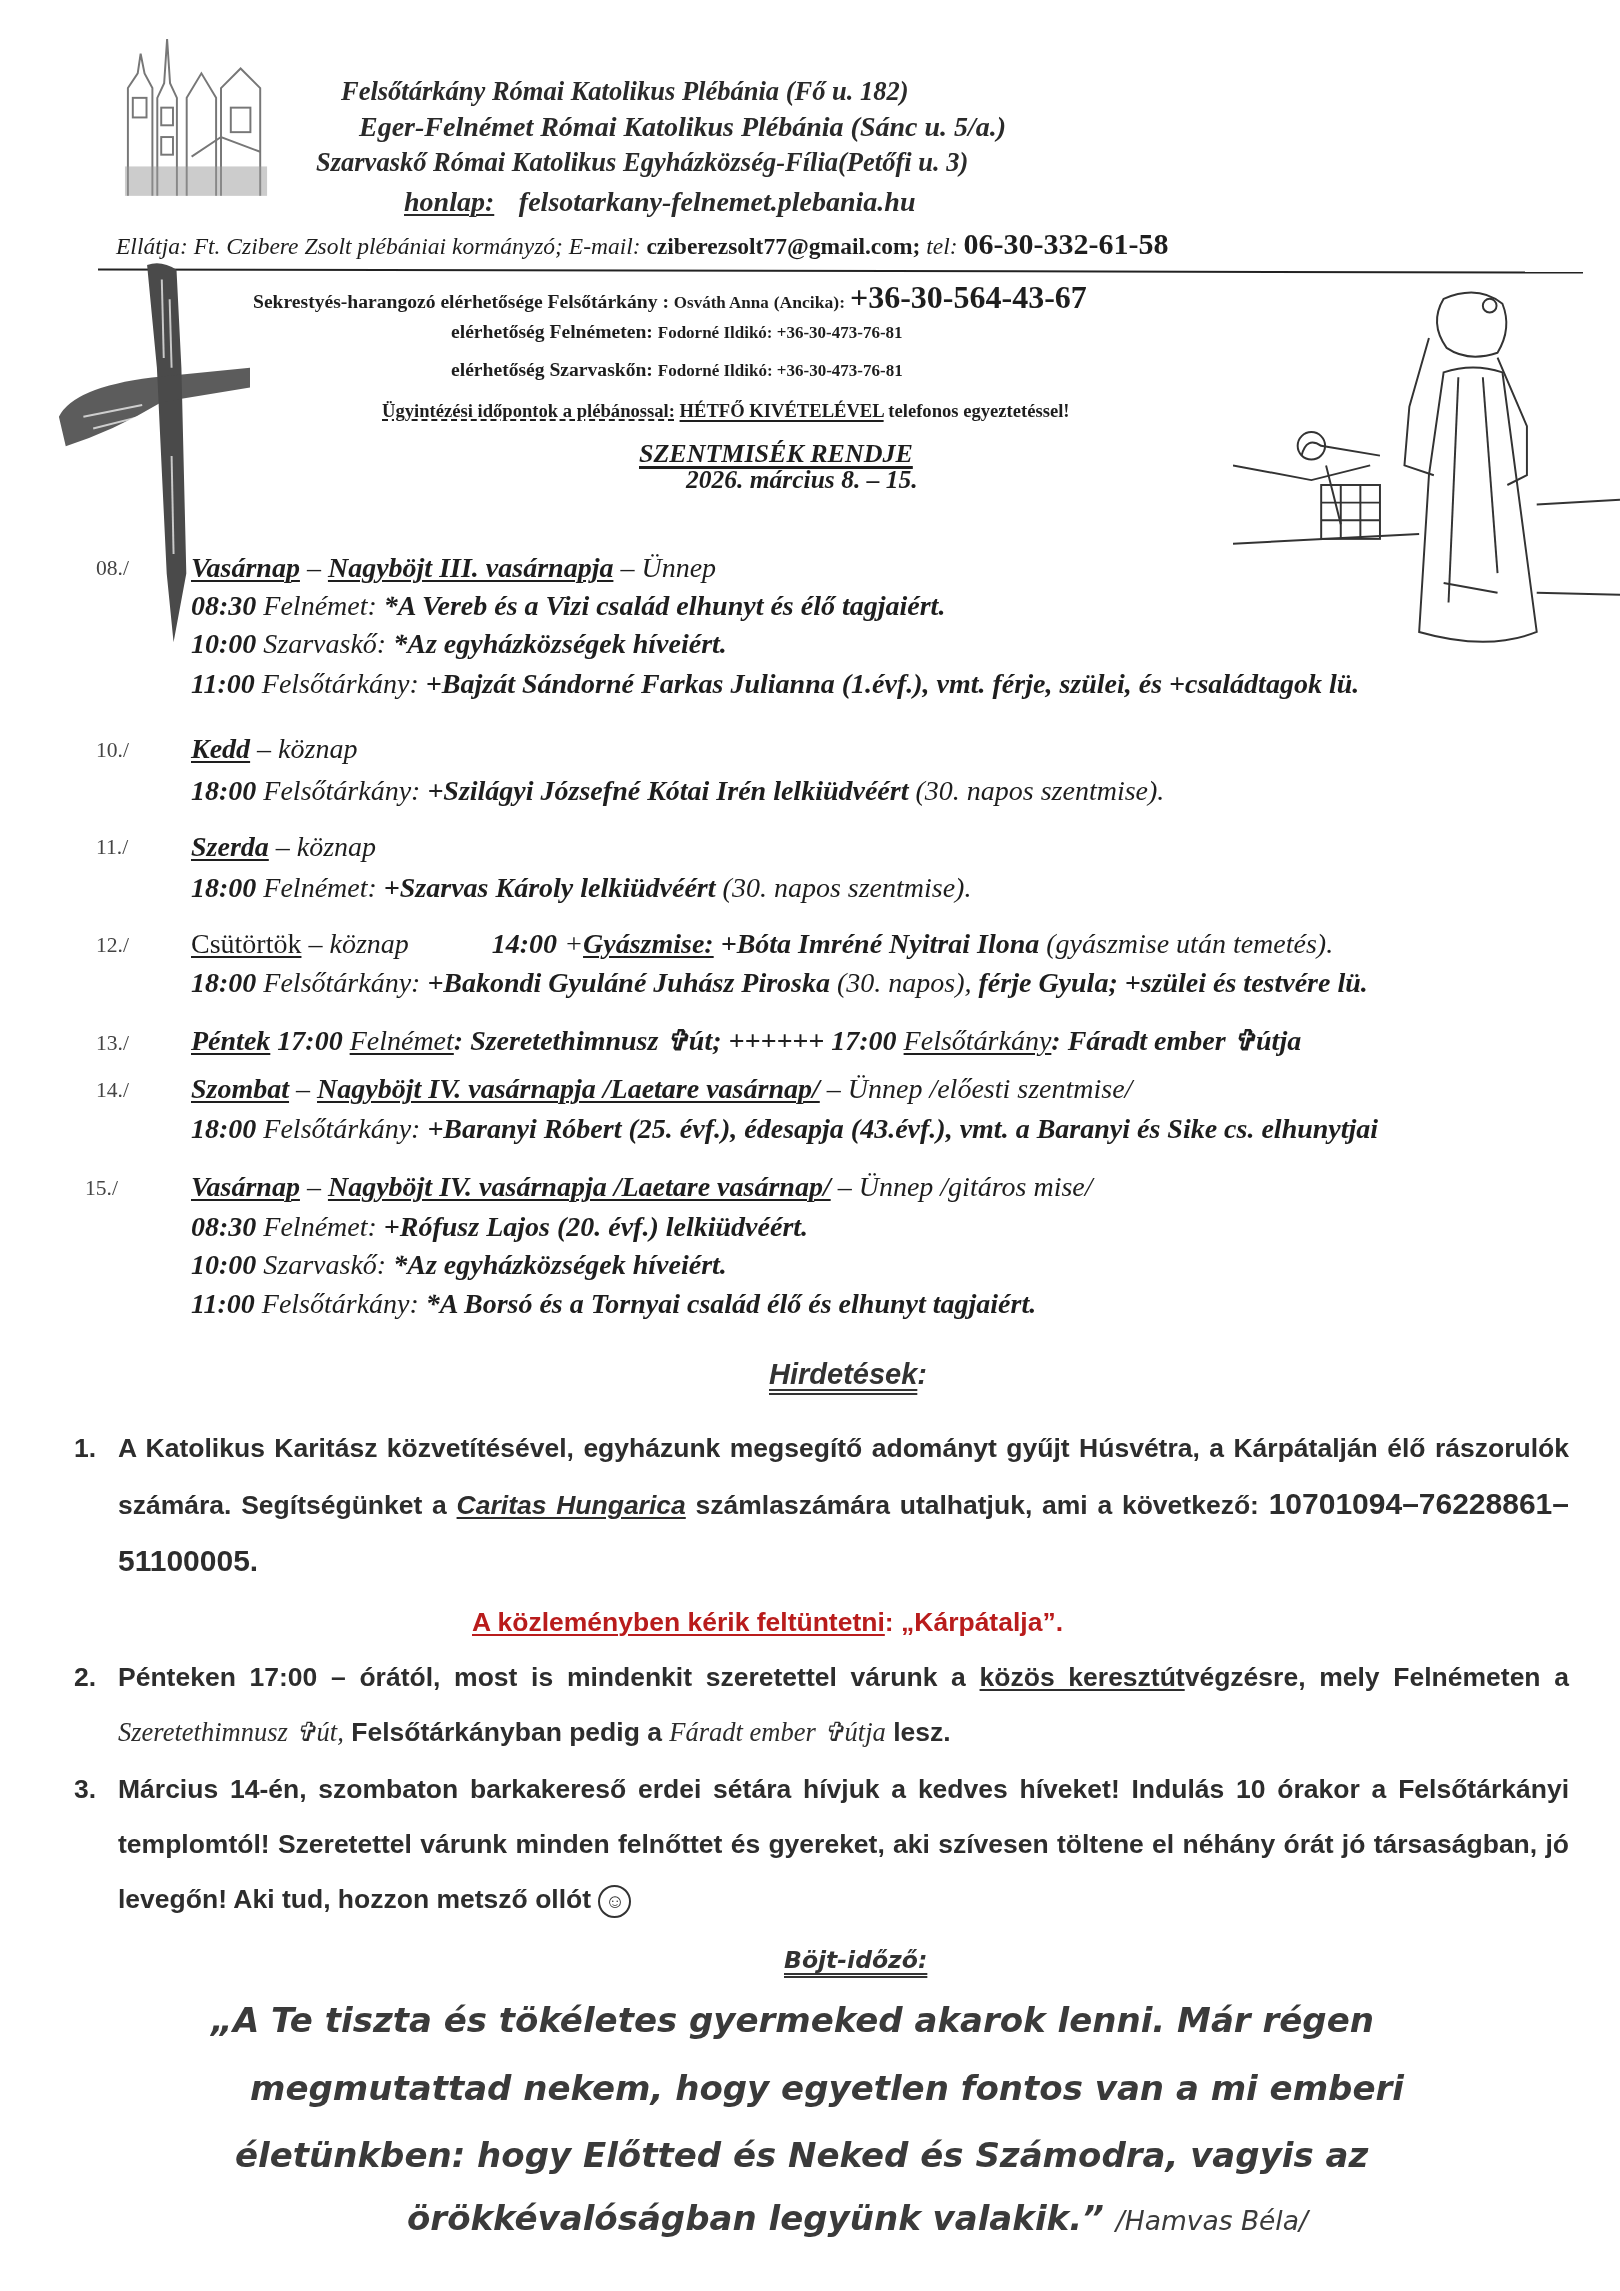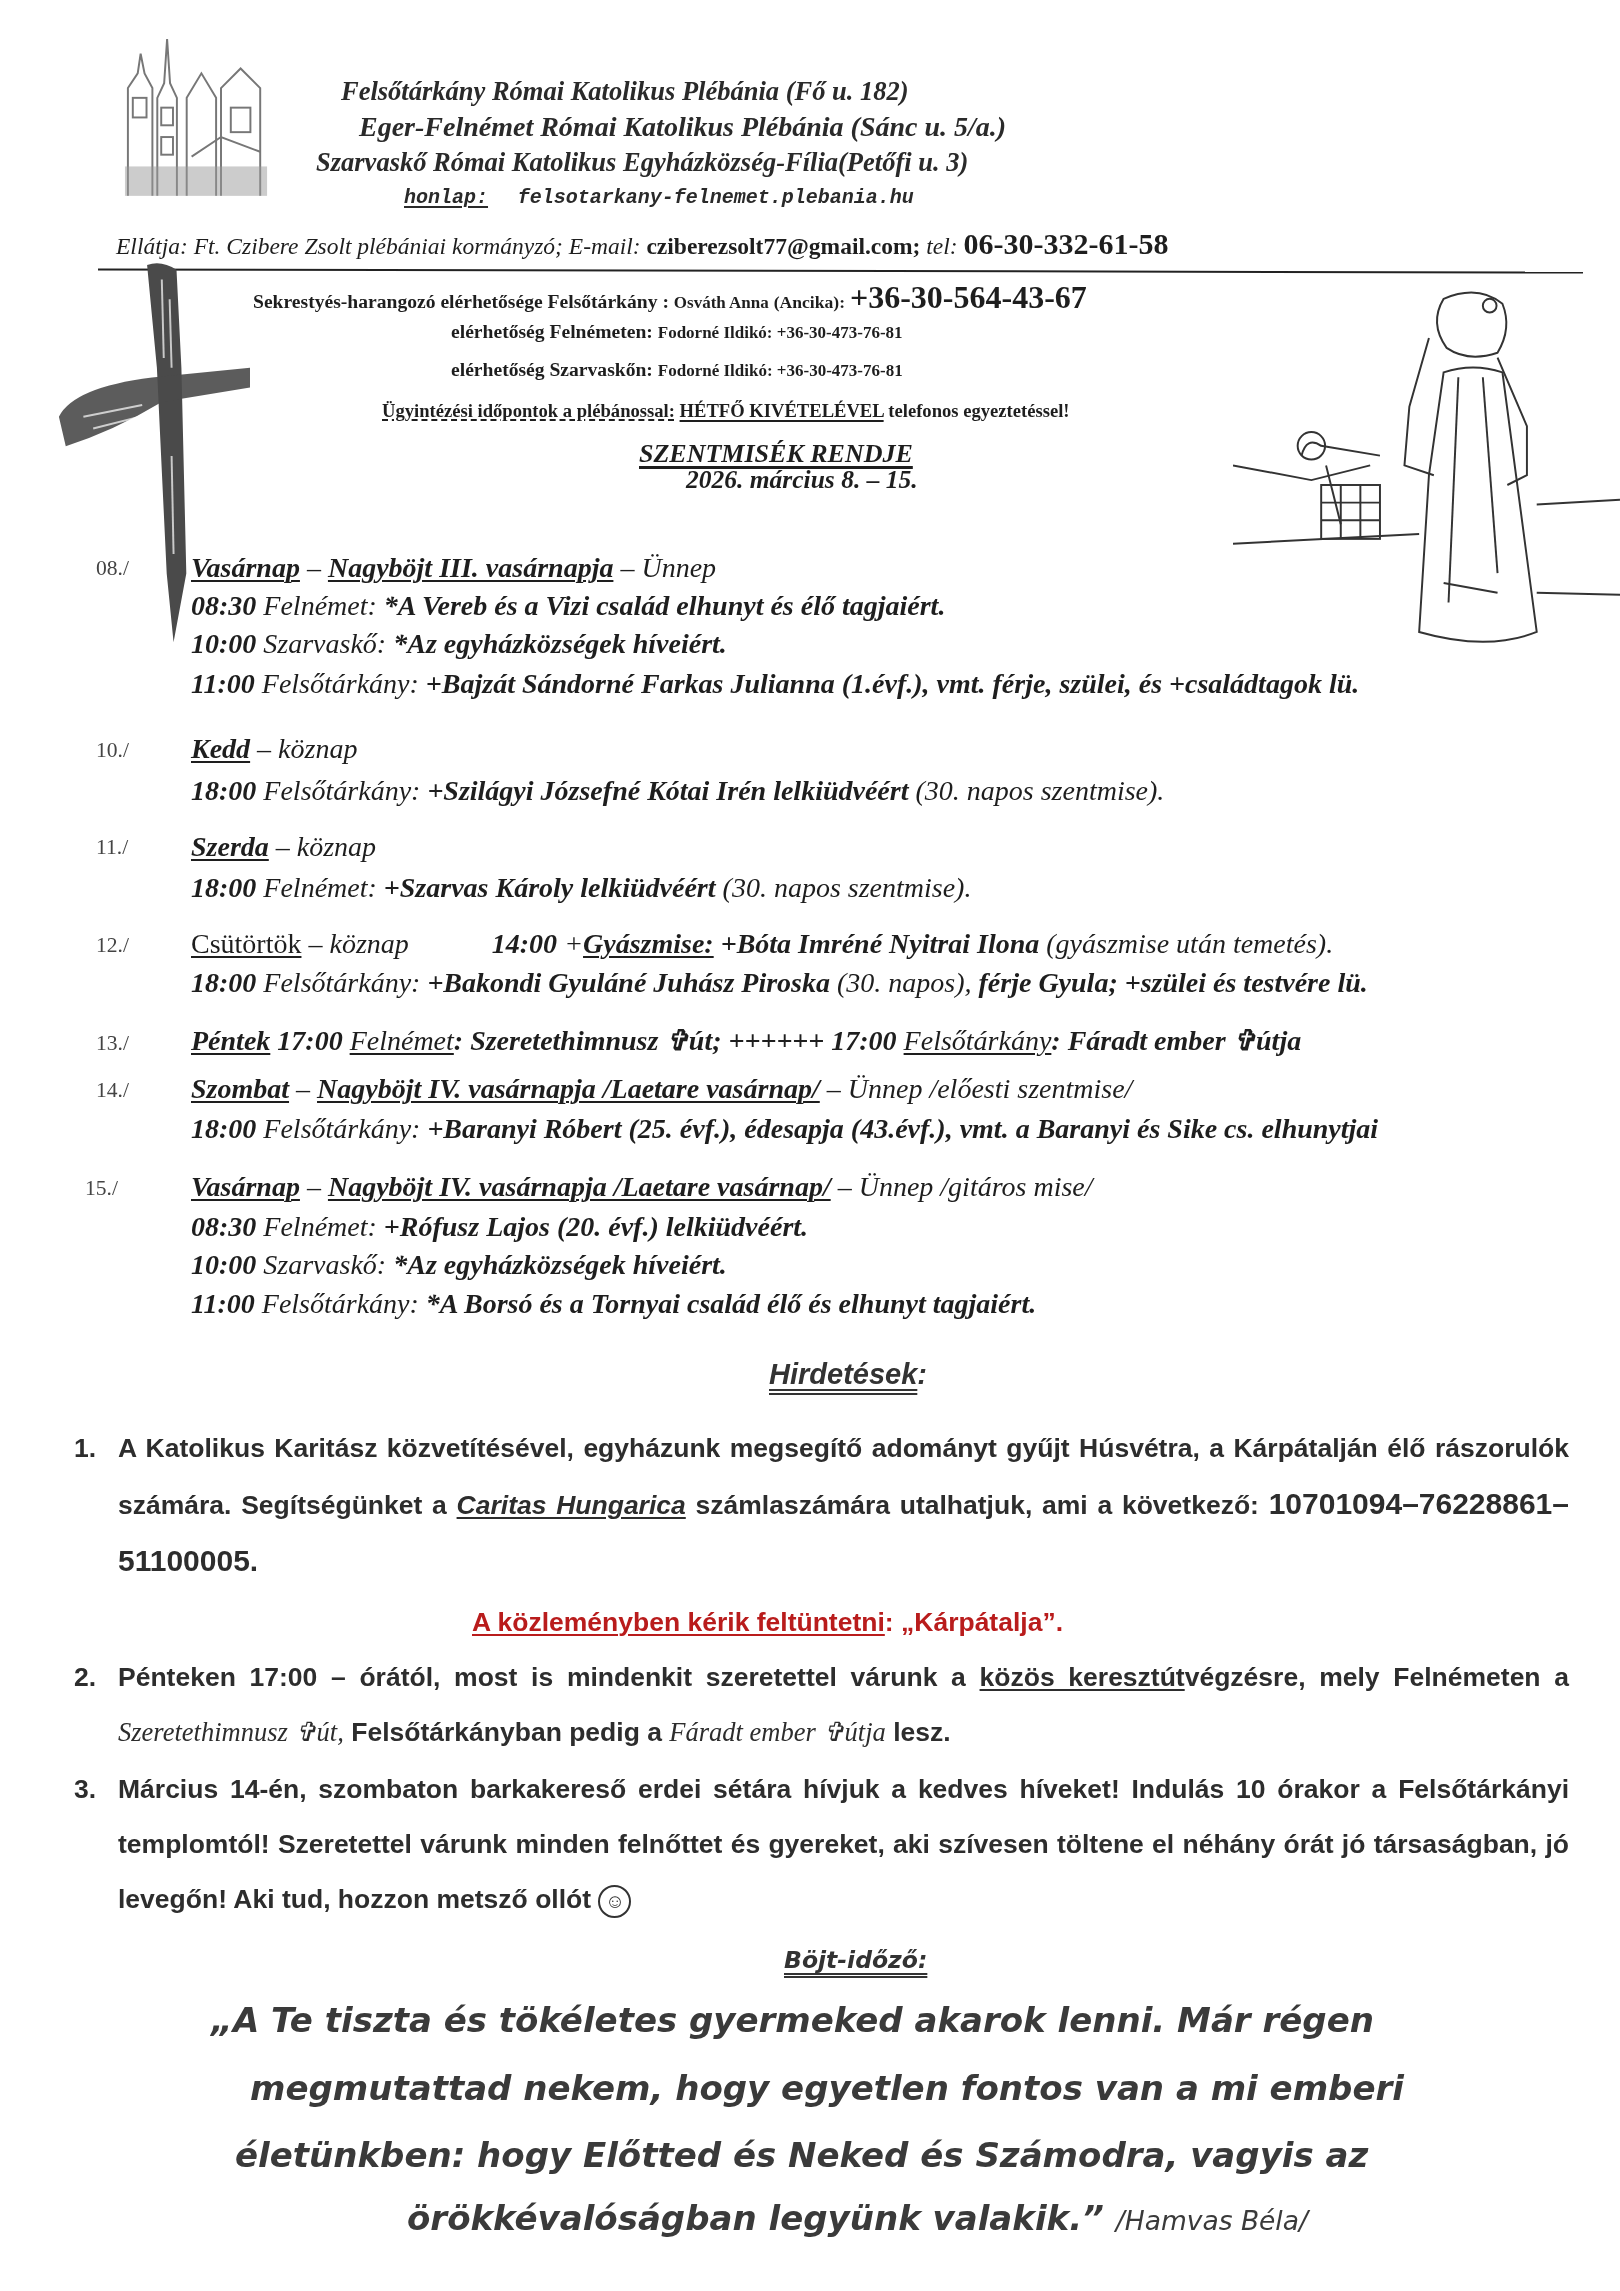--- a/index.html
+++ b/index.html
@@ -44,21 +44,21 @@
     </g>
     <g fill="#999" opacity="0.5">
       <rect x="2" y="140" width="145" height="30"></rect>
     </g>
   </svg>
 </div>
 
 <div class="abs hdr-line" style="left:341px;top:76px;font-size:26.5px;">Felsőtárkány Római Katolikus Plébánia (Fő u. 182)</div>
 <div class="abs hdr-line" style="left:324px;top:111px;font-size:28px;margin-left:35px;">Eger-Felnémet Római Katolikus Plébánia (Sánc u. 5/a.)</div>
 <div class="abs hdr-line" style="left:316px;top:147px;font-size:26.5px;">Szarvaskő Római Katolikus Egyházközség-Fília(Petőfi u. 3)</div>
-<div class="abs hdr-line" style="left:404px;top:186px;font-size:20px;font-family:Liberation Mono, monospace;">
+<div class="abs hdr-line" style="left:404px;top:186px;font-size:28px;">
   <span class="u">honlap:</span>
   <span style="margin-left:17.6px;">felsotarkany-felnemet.plebania.hu</span>
 </div>
 <div class="abs" style="left:116px;top:227px;white-space:nowrap;font-size:23.5px;font-style:italic;">
   <span>Ellátja: Ft. Czibere Zsolt plébániai kormányzó; E-mail:</span>
   <span class="b n" style="font-style:normal;font-weight:bold;">cziberezsolt77@gmail.com;</span>
   <span>tel:</span>
   <span style="font-style:normal;font-weight:bold;font-size:30px;">06-30-332-61-58</span>
 </div>
 <div class="rule" style="left:98px;top:270px;width:1485px;transform:rotate(0.12deg);"></div>

